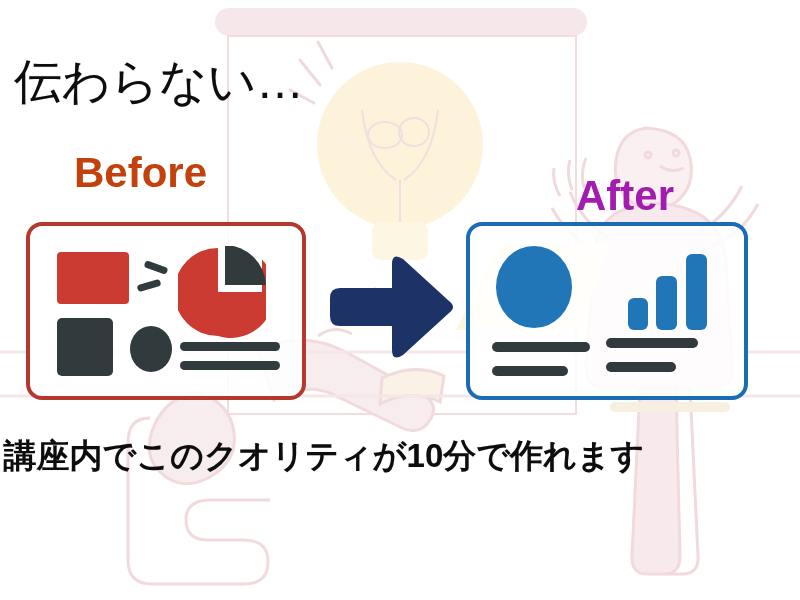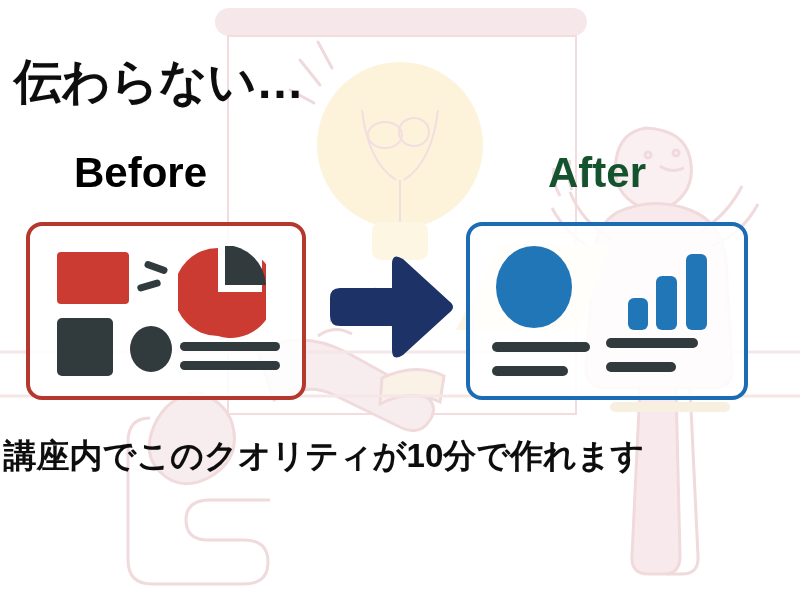--- a/index.html
+++ b/index.html
@@ -26,21 +26,21 @@
     inset: 0;
     width: 800px;
     height: 600px;
     pointer-events: none;
   }
 
   
   .headline {
     position: absolute;
     top: 58px;
-    font-weight: 700;
+    font-weight: 400;
     font-size: 48px;
     line-height: 1;
     color: #0d0d0d;
     letter-spacing: -0.5px;
     white-space: nowrap;
     text-shadow: 0 0 1px rgba(0,0,0,0.25);
   }
   #headline-before { left: 14px; }
   #headline-after  { left: 452px; }
 
@@ -48,25 +48,26 @@
   .sublabel {
     position: absolute;
     top: 152px;
     font-weight: 800;
     font-size: 42px;
     line-height: 1;
     white-space: nowrap;
   }
   #label-before {
     left: 74px;
-    color: #000000;
+    color: #c2410c;
   }
   #label-after {
-    left: 548px;
-    color: #14532d;
+    left: 576px;
+    color: #a21caf;
+    margin-top: 23px;
   }
 
   
   .card {
     position: absolute;
     box-sizing: border-box;
     border-radius: 16px;
     background: rgba(255,255,255,0.86);
   }
   #card-before {

